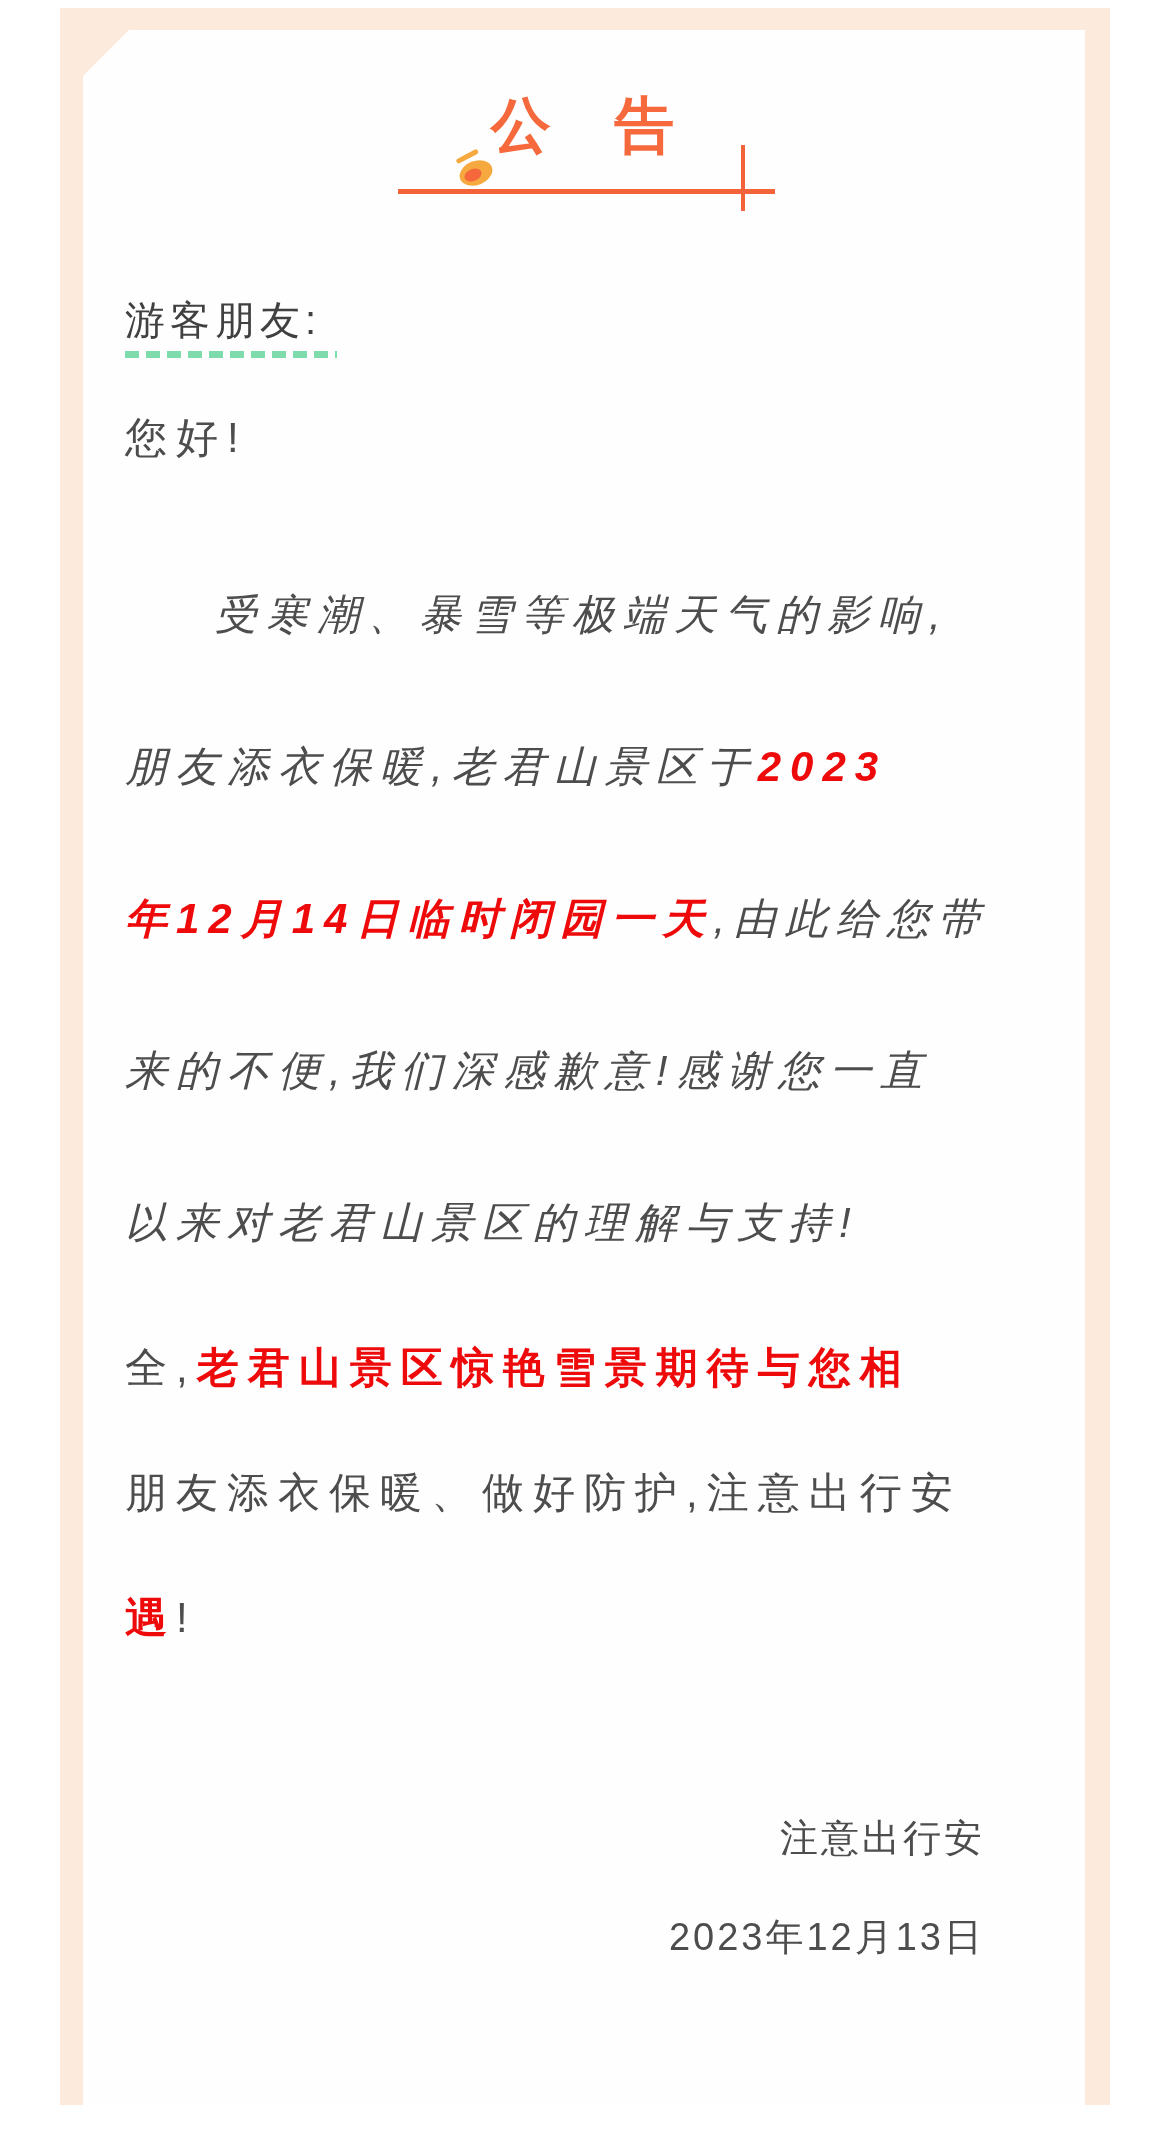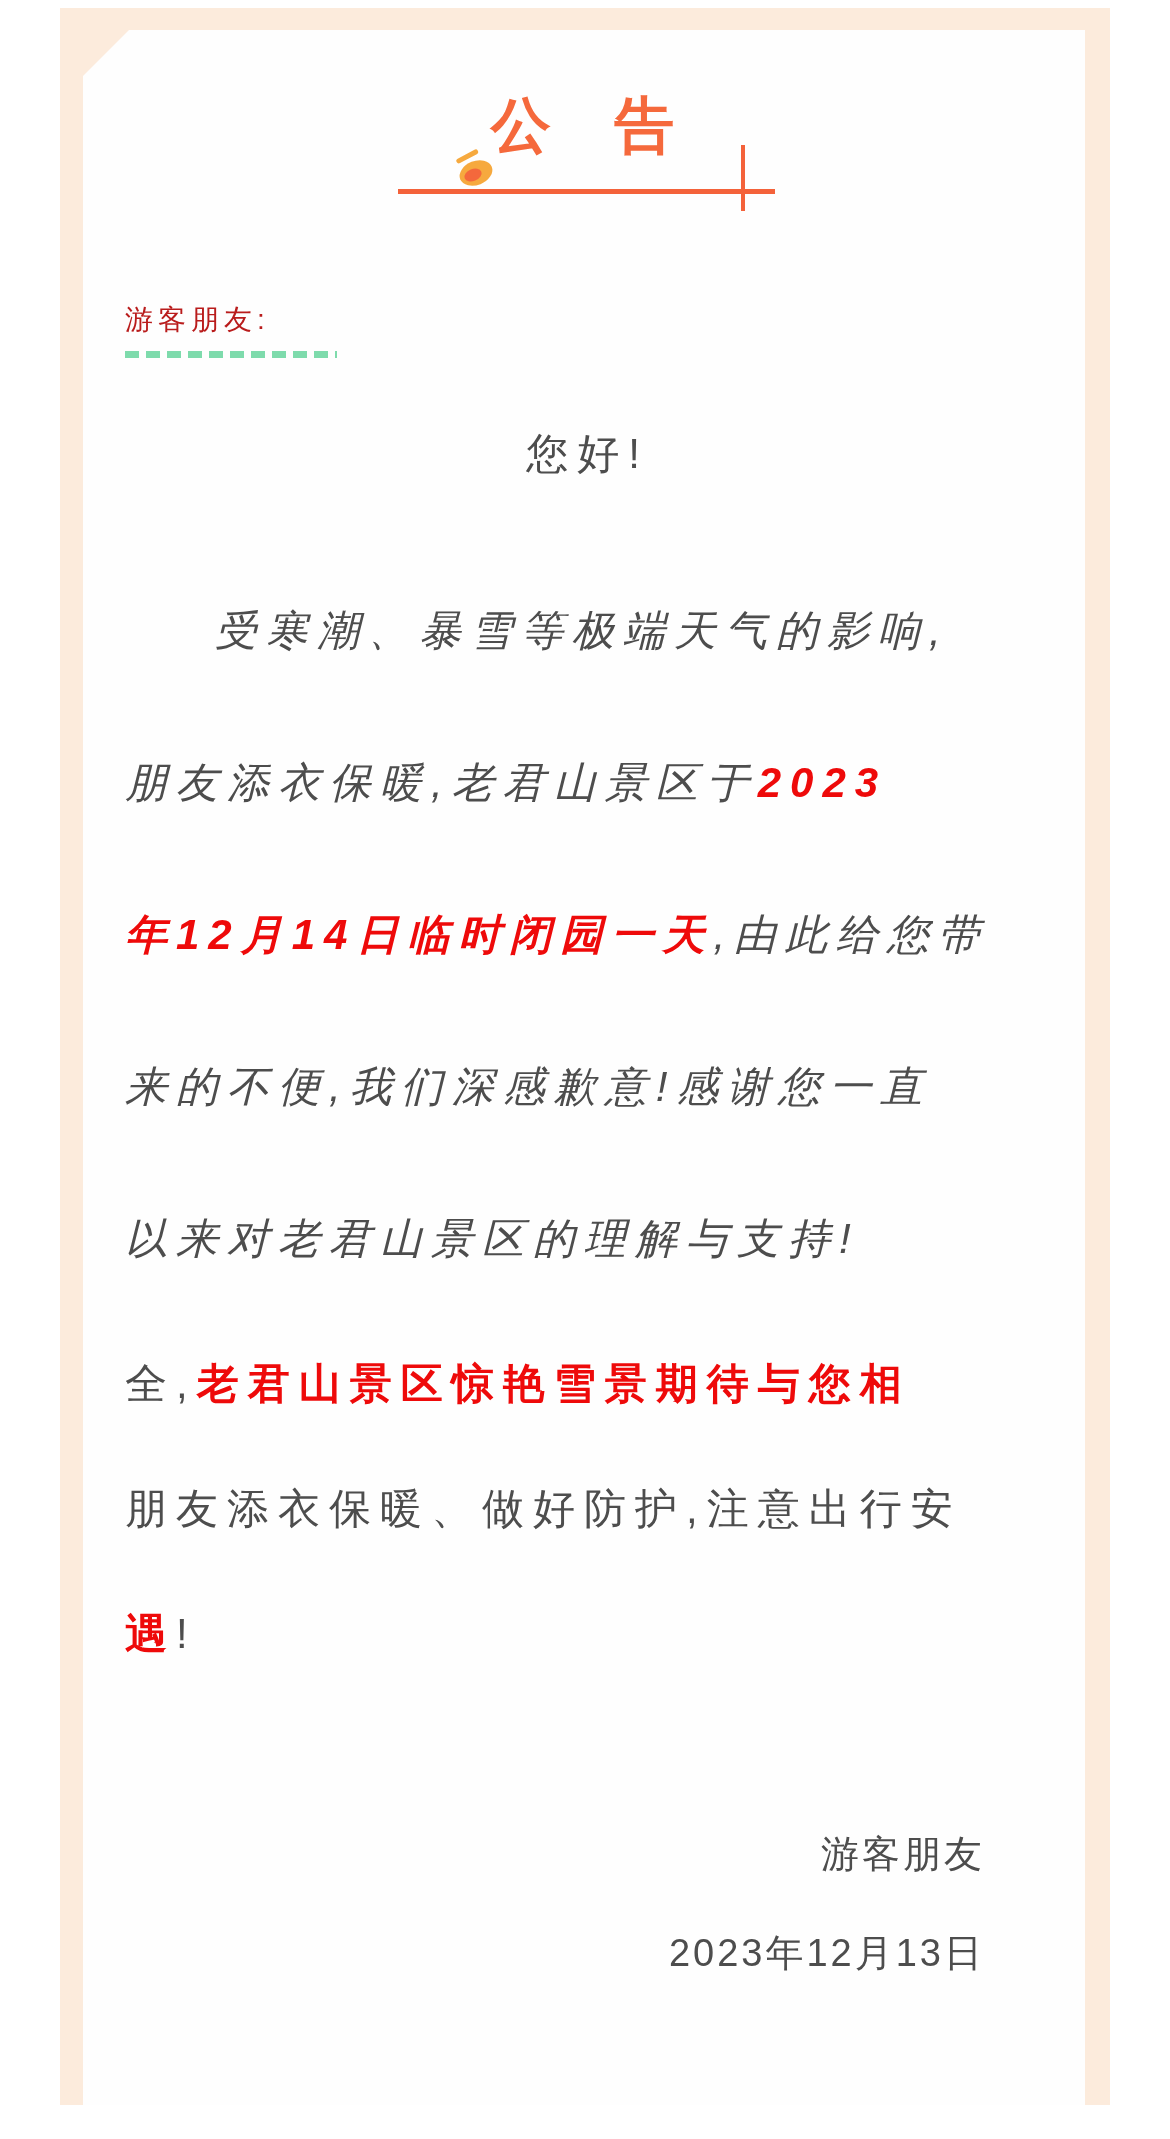--- a/index.html
+++ b/index.html
@@ -55,37 +55,37 @@
     left:616px;top:115px;
     width:4px;height:66px;
     background:#f4623a;
   }
   
   .greeting-wrap{
     margin-top:55px;
   }
   .greeting{
     display:inline-block;
-    font-size:28px;
+    font-size:40px;
     letter-spacing:5px;
-    color:#b91c1c;
+    color:#404040;
     line-height:50px;
   }
   .dash-underline{
     width:212px;height:7px;
     margin-top:6px;
     background:repeating-linear-gradient(90deg,#7edbac 0 14px,transparent 14px 21px);
   }
   .line{
     font-size:42px;
     color:#4d4d4d;
     letter-spacing:9px;
     white-space:nowrap;
   }
-  .p-hello{margin-top:72px;text-align:center;}
+  .p-hello{margin-top:56px;}
   .p-hello .line{line-height:48px;}
   .para-2{margin-top:77px;}
   .para-2 .line{line-height:152px;font-style:italic;}
   .para-3{margin-top:6px;}
   .para-3 .line{line-height:125px;}
   .indent{padding-left:90px;}
   .red{
     color:#ee0a0a;
     font-weight:bold;
   }
@@ -140,19 +140,19 @@
         <div class="line"><span>以来对老君山景区的理解与支持!</span></div>
       </div>
 
       <div class="para-3">
         <div class="line"><span>全,</span><span class="red">老君山景区惊艳雪景期待与您相</span></div>
         <div class="line"><span>朋友添衣保暖、做好防护,注意出行安</span></div>
         <div class="line"><span class="red">遇</span><span>!</span></div>
       </div>
 
       <div class="signature">
-        <div class="sig-line">游客朋友</div>
+        <div class="sig-line">注意出行安</div>
         <div class="sig-line">2023年12月13日</div>
       </div>
 
     </div>
   </div>
 </div>
 
 </body></html>

